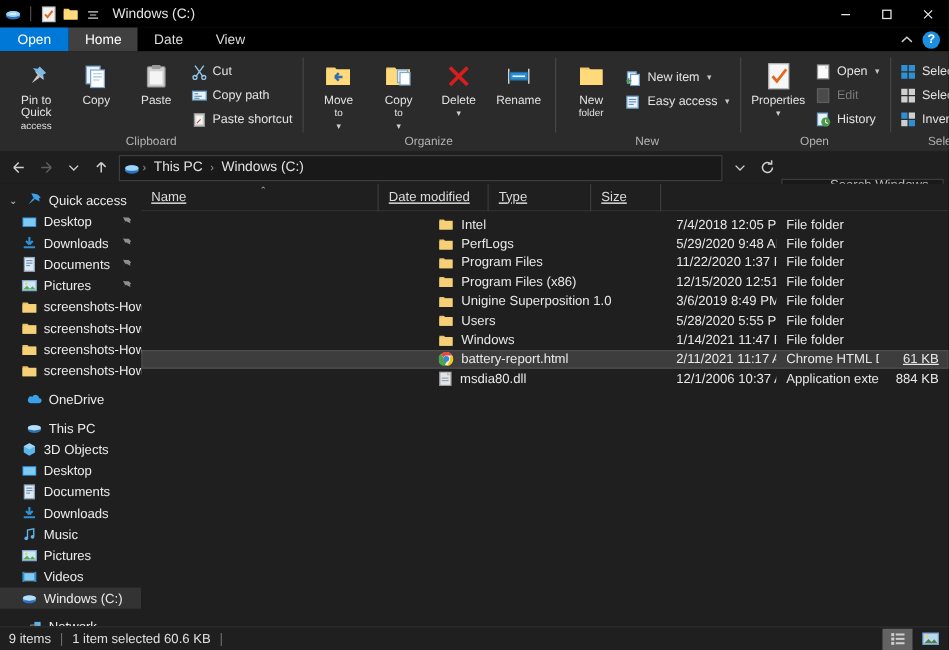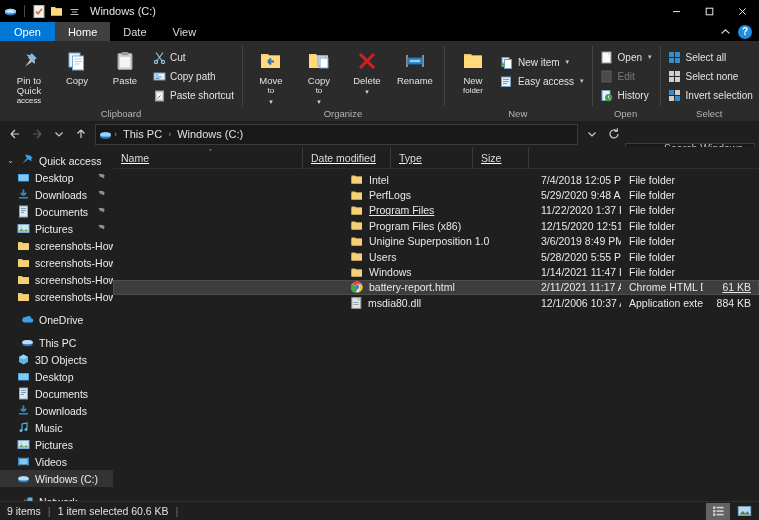--- a/index.html
+++ b/index.html
@@ -326,20 +326,30 @@
             <span class="lb">Easy access</span>
             <span class="cr">▾</span>
           </div>
         </div>
       </div>
       <div class="grp-label">New</div>
     </div>
 
     <div class="grp">
       <div class="grp-body">
+        <div class="big" style="width:52px;">
+          <span class="ic">
+            <svg width="20" height="23" viewBox="0 0 20 23">
+                <rect x="2" y="1" width="16" height="20" fill="#f6f6f6" stroke="#b9b9b9"></rect>
+                <path d="M5 11l3.5 4L16 5.5" stroke="#e06820" stroke-width="2.2" fill="none"></path>
+              </svg>
+          </span>
+          <span class="lb">Properties</span>
+          <span class="caret">▾</span>
+        </div>
         <div class="small-col">
           <div class="small-it">
             <span class="ic">
               <svg width="13" height="13" viewBox="0 0 13 13">
                   <rect x="2" y="1" width="9" height="11" fill="#fbfbfb" stroke="#9a9a9a"></rect>
                   <path d="M8 1v3h3" fill="#dcdcdc"></path>
                 </svg>
             </span>
             <span class="lb">Open</span>
             <span class="cr">▾</span>
@@ -741,21 +751,21 @@
                 </svg>
               </span>
             <span>PerfLogs</span>
           </div>
           <div class="cell" style="width:88px;">5/29/2020 9:48 AM</div>
           <div class="cell" style="width:82px;">File folder</div>
           <div class="cell size" style="width:56px;"></div>
         </div>
 
         <div class="row">
-          <div class="cell-name" style="width:190px;text-decoration:underline;">
+          <div class="cell-name" style="width:190px;">
             <span>
                 <svg width="12" height="11" viewBox="0 0 12 11">
                   <path d="M0.5 1.5h3.6l1 1.1H11V9.5H0.5z" fill="#e8c368"></path>
                   <path d="M0.5 2.7H11V9.5H0.5z" fill="#f5d077"></path>
                 </svg>
               </span>
             <span>Program Files</span>
           </div>
           <div class="cell" style="width:88px;">11/22/2020 1:37 PM</div>
           <div class="cell" style="width:82px;">File folder</div>

